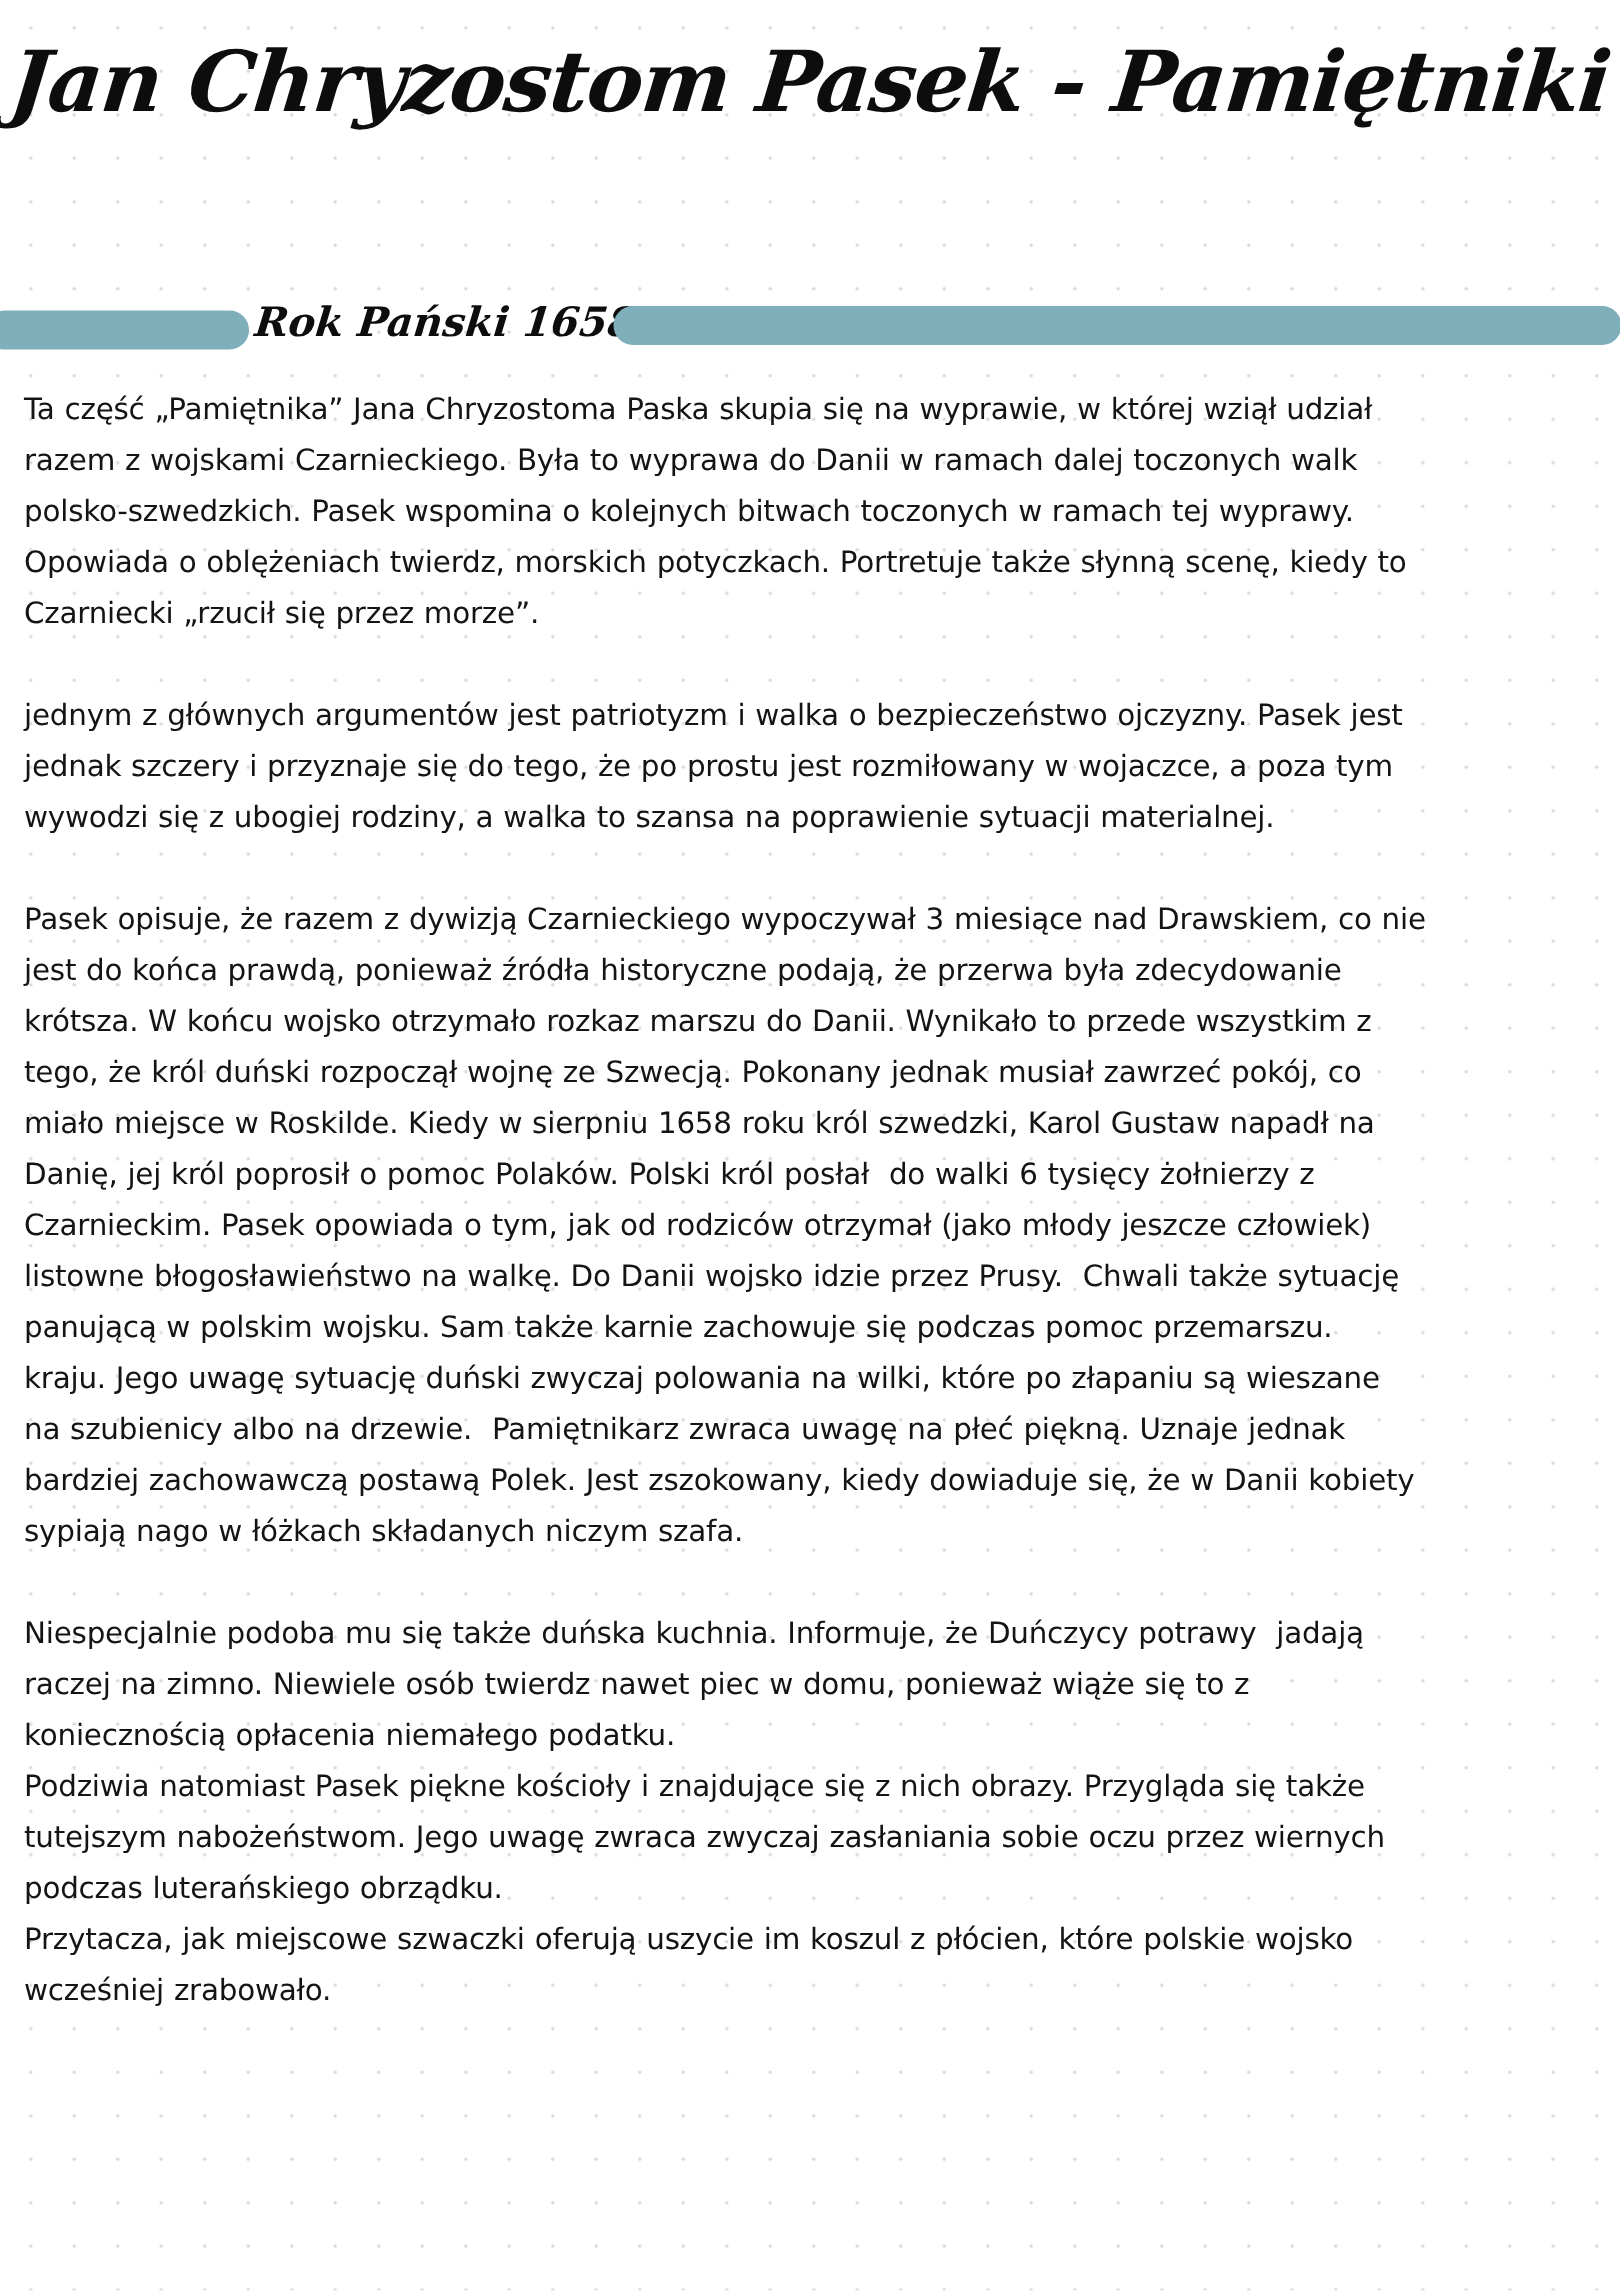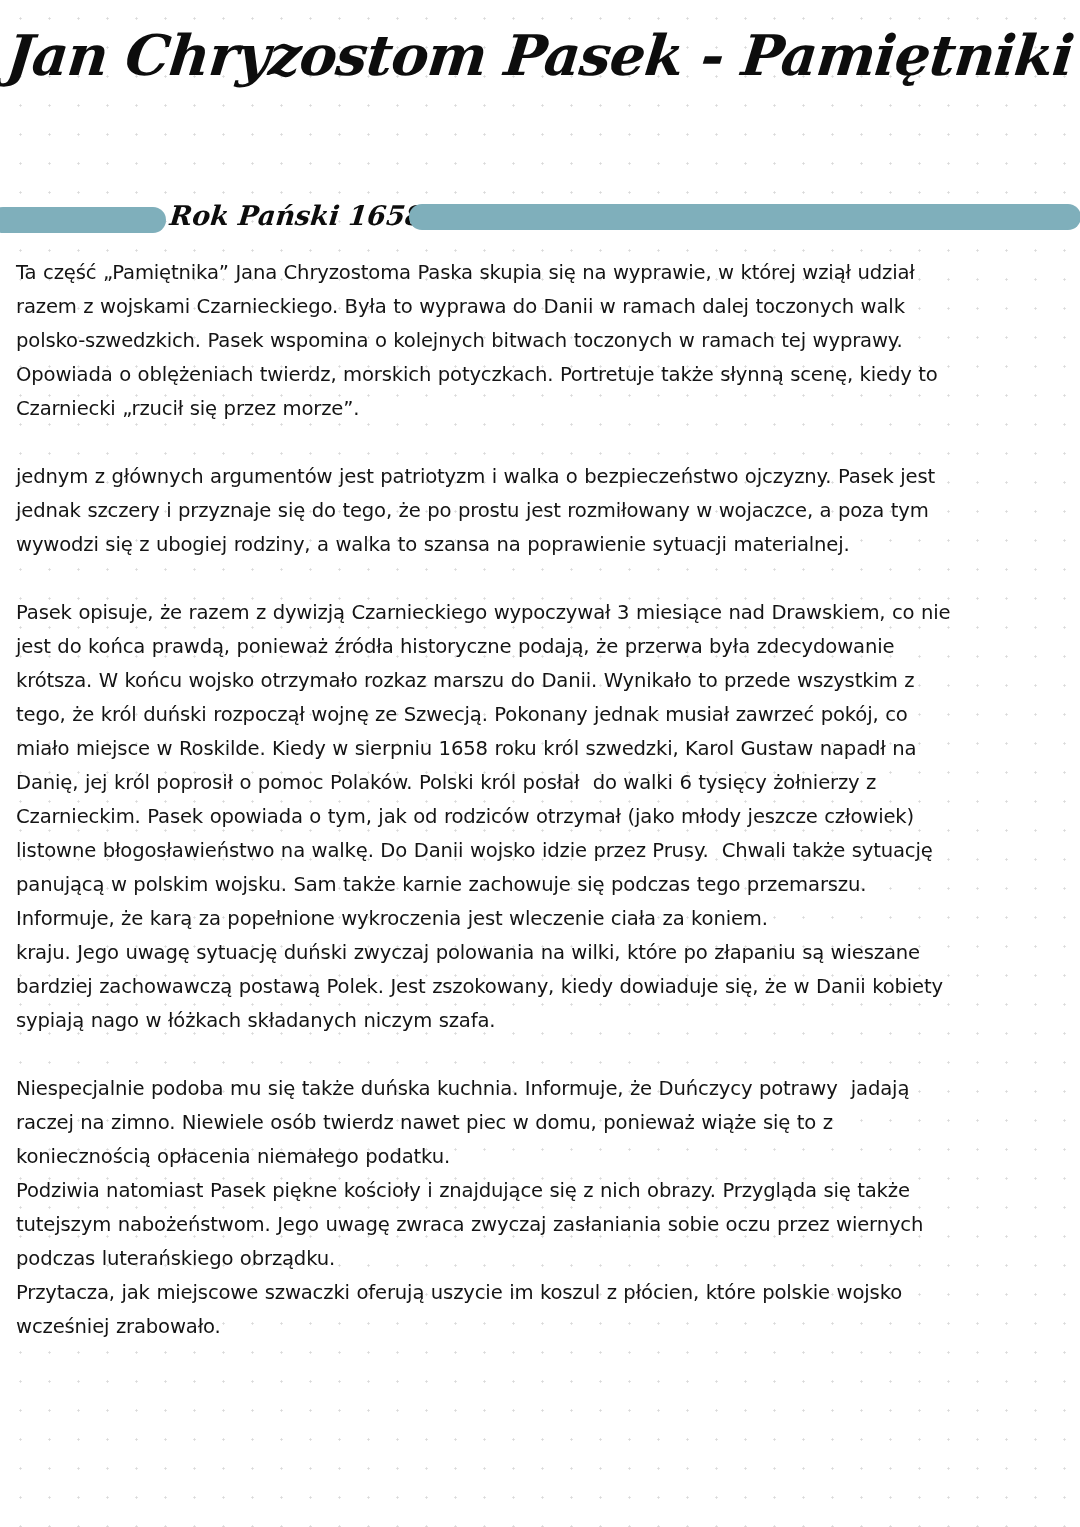--- a/index.html
+++ b/index.html
@@ -120,26 +120,26 @@
 
   <p class="para gap">
     <span class="line">Pasek opisuje, że razem z dywizją Czarnieckiego wypoczywał 3 miesiące nad Drawskiem, co nie</span>
     <span class="line">jest do końca prawdą, ponieważ źródła historyczne podają, że przerwa była zdecydowanie</span>
     <span class="line">krótsza. W końcu wojsko otrzymało rozkaz marszu do Danii. Wynikało to przede wszystkim z</span>
     <span class="line">tego, że król duński rozpoczął wojnę ze Szwecją. Pokonany jednak musiał zawrzeć pokój, co</span>
     <span class="line">miało miejsce w Roskilde. Kiedy w sierpniu 1658 roku król szwedzki, Karol Gustaw napadł na</span>
     <span class="line">Danię, jej król poprosił o pomoc Polaków. Polski król posłał  do walki 6 tysięcy żołnierzy z</span>
     <span class="line">Czarnieckim. Pasek opowiada o tym, jak od rodziców otrzymał (jako młody jeszcze człowiek)</span>
     <span class="line">listowne błogosławieństwo na walkę. Do Danii wojsko idzie przez Prusy.  Chwali także sytuację</span>
-    <span class="line">panującą w polskim wojsku. Sam także karnie zachowuje się podczas tego przemarszu.</span>
-    <span class="line">Informuje, że karą za popełnione wykroczenia jest wleczenie ciała za koniem.</span>
+    <span class="line">panującą w polskim wojsku. Sam także karnie zachowuje się podczas pomoc przemarszu.</span>
   </p>
 
   <p class="para">
     <span class="line">kraju. Jego uwagę sytuację duński zwyczaj polowania na wilki, które po złapaniu są wieszane</span>
+    <span class="line">na szubienicy albo na drzewie.  Pamiętnikarz zwraca uwagę na płeć piękną. Uznaje jednak</span>
     <span class="line">bardziej zachowawczą postawą Polek. Jest zszokowany, kiedy dowiaduje się, że w Danii kobiety</span>
     <span class="line">sypiają nago w łóżkach składanych niczym szafa.</span>
   </p>
 
   <p class="para gap">
     <span class="line">Niespecjalnie podoba mu się także duńska kuchnia. Informuje, że Duńczycy potrawy  jadają</span>
     <span class="line">raczej na zimno. Niewiele osób twierdz nawet piec w domu, ponieważ wiąże się to z</span>
     <span class="line">koniecznością opłacenia niemałego podatku.</span>
   </p>
 

